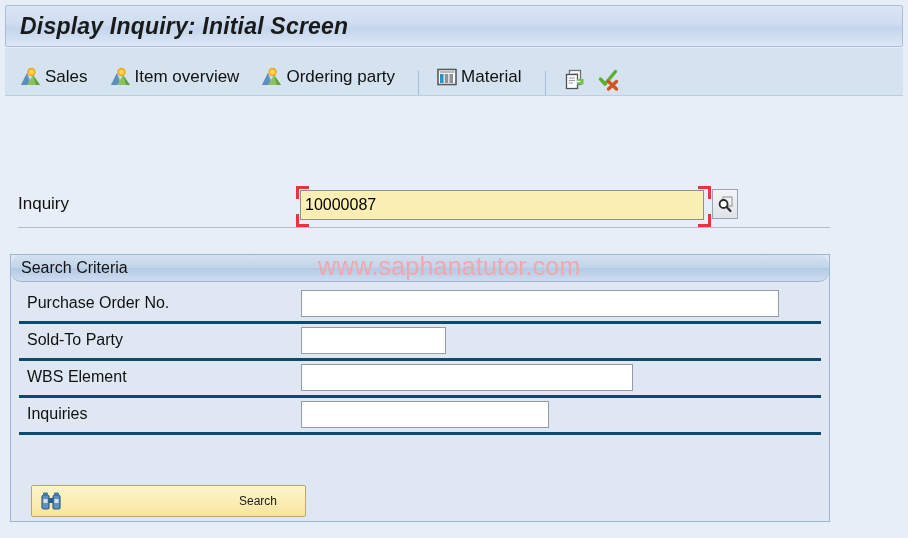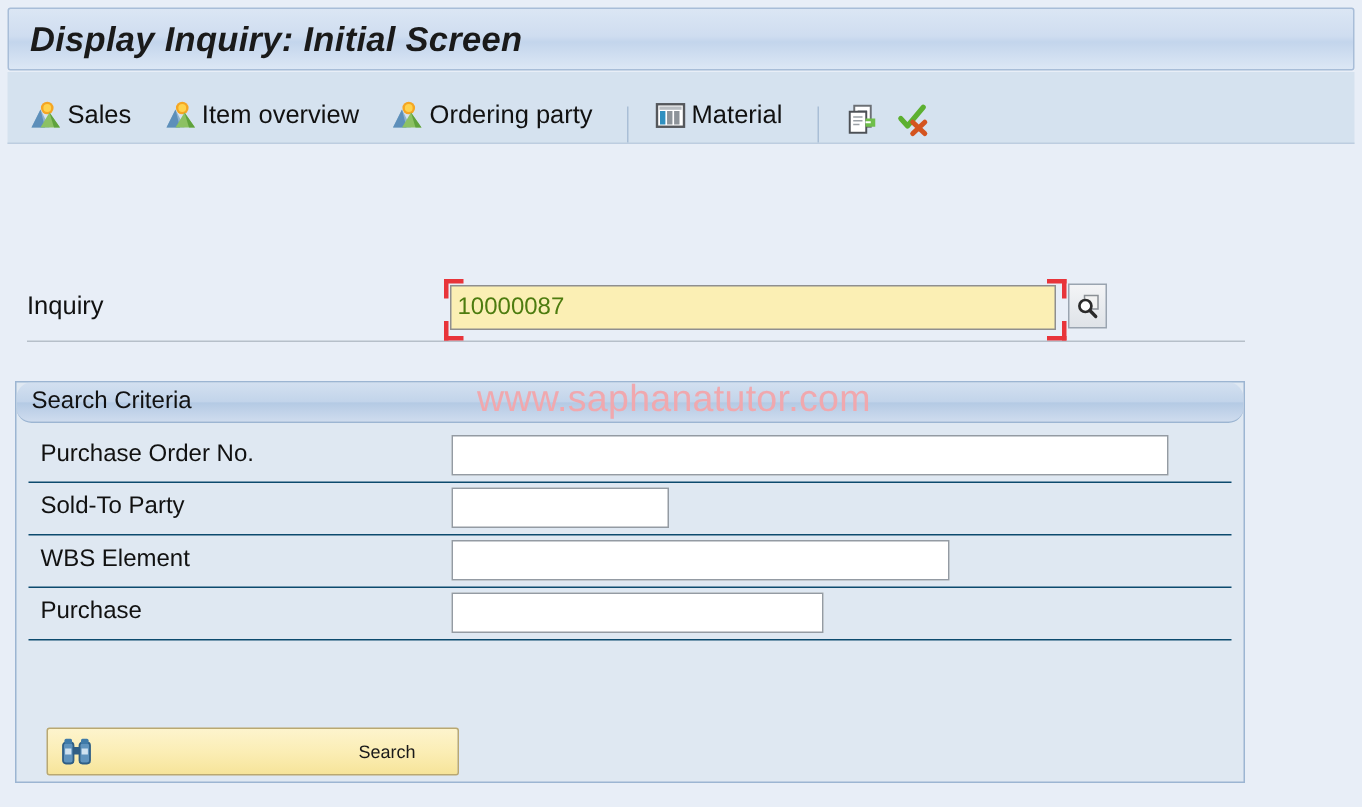--- a/index.html
+++ b/index.html
@@ -126,21 +126,21 @@
     position: absolute;
     left: 4px;
     top: 4px;
     width: 404px;
     height: 30px;
     box-sizing: border-box;
     background: #fbefb4;
     border: 1px solid #8f8f8f;
     font-family: "Liberation Sans", sans-serif;
     font-size: 16px;
-    color: #4d7c0f;
+    color: #000000;
     padding: 0 4px;
     outline: none;
   }
   
   .focus-corner {
     position: absolute;
     width: 10px;
     height: 10px;
     border-color: #e8343a;
     border-style: solid;
@@ -192,21 +192,21 @@
     color: #111;
   }
   #panel-body {
     position: relative;
     padding-top: 5px;
   }
   .field-row {
     position: relative;
     height: 34px;
     margin: 0 8px;
-    border-bottom: 1px solid #0c4a6e;
+    border-bottom: 3px solid #0c4a6e;
   }
   .field-label {
     position: absolute;
     left: 8px;
     top: 7px;
     font-size: 16px;
     color: #111;
     white-space: nowrap;
   }
   .field-input {
@@ -397,21 +397,21 @@
       <span class="field-label">Sold-To Party</span>
       <input class="field-input" type="text" style="width: 145px;" placeholder="">
     </div>
 
     <div class="field-row">
       <span class="field-label">WBS Element</span>
       <input class="field-input" type="text" style="width: 332px;" placeholder="">
     </div>
 
     <div class="field-row">
-      <span class="field-label">Purchase</span>
+      <span class="field-label">Inquiries</span>
       <input class="field-input" type="text" style="width: 248px;" placeholder="">
     </div>
 
     <div id="search-button">
       <span class="ico btn-ico">
         <svg width="22" height="22" viewBox="0 0 22 22">
           <rect x="2" y="5" width="7" height="14" rx="2" fill="#5f93bd" stroke="#2f5e85" stroke-width="1.2"></rect>
           <rect x="13" y="5" width="7" height="14" rx="2" fill="#5f93bd" stroke="#2f5e85" stroke-width="1.2"></rect>
           <rect x="8.5" y="8" width="5" height="5" fill="#2f5e85"></rect>
           <rect x="3" y="2.5" width="5" height="3.5" rx="1" fill="#3f7aa8"></rect>

